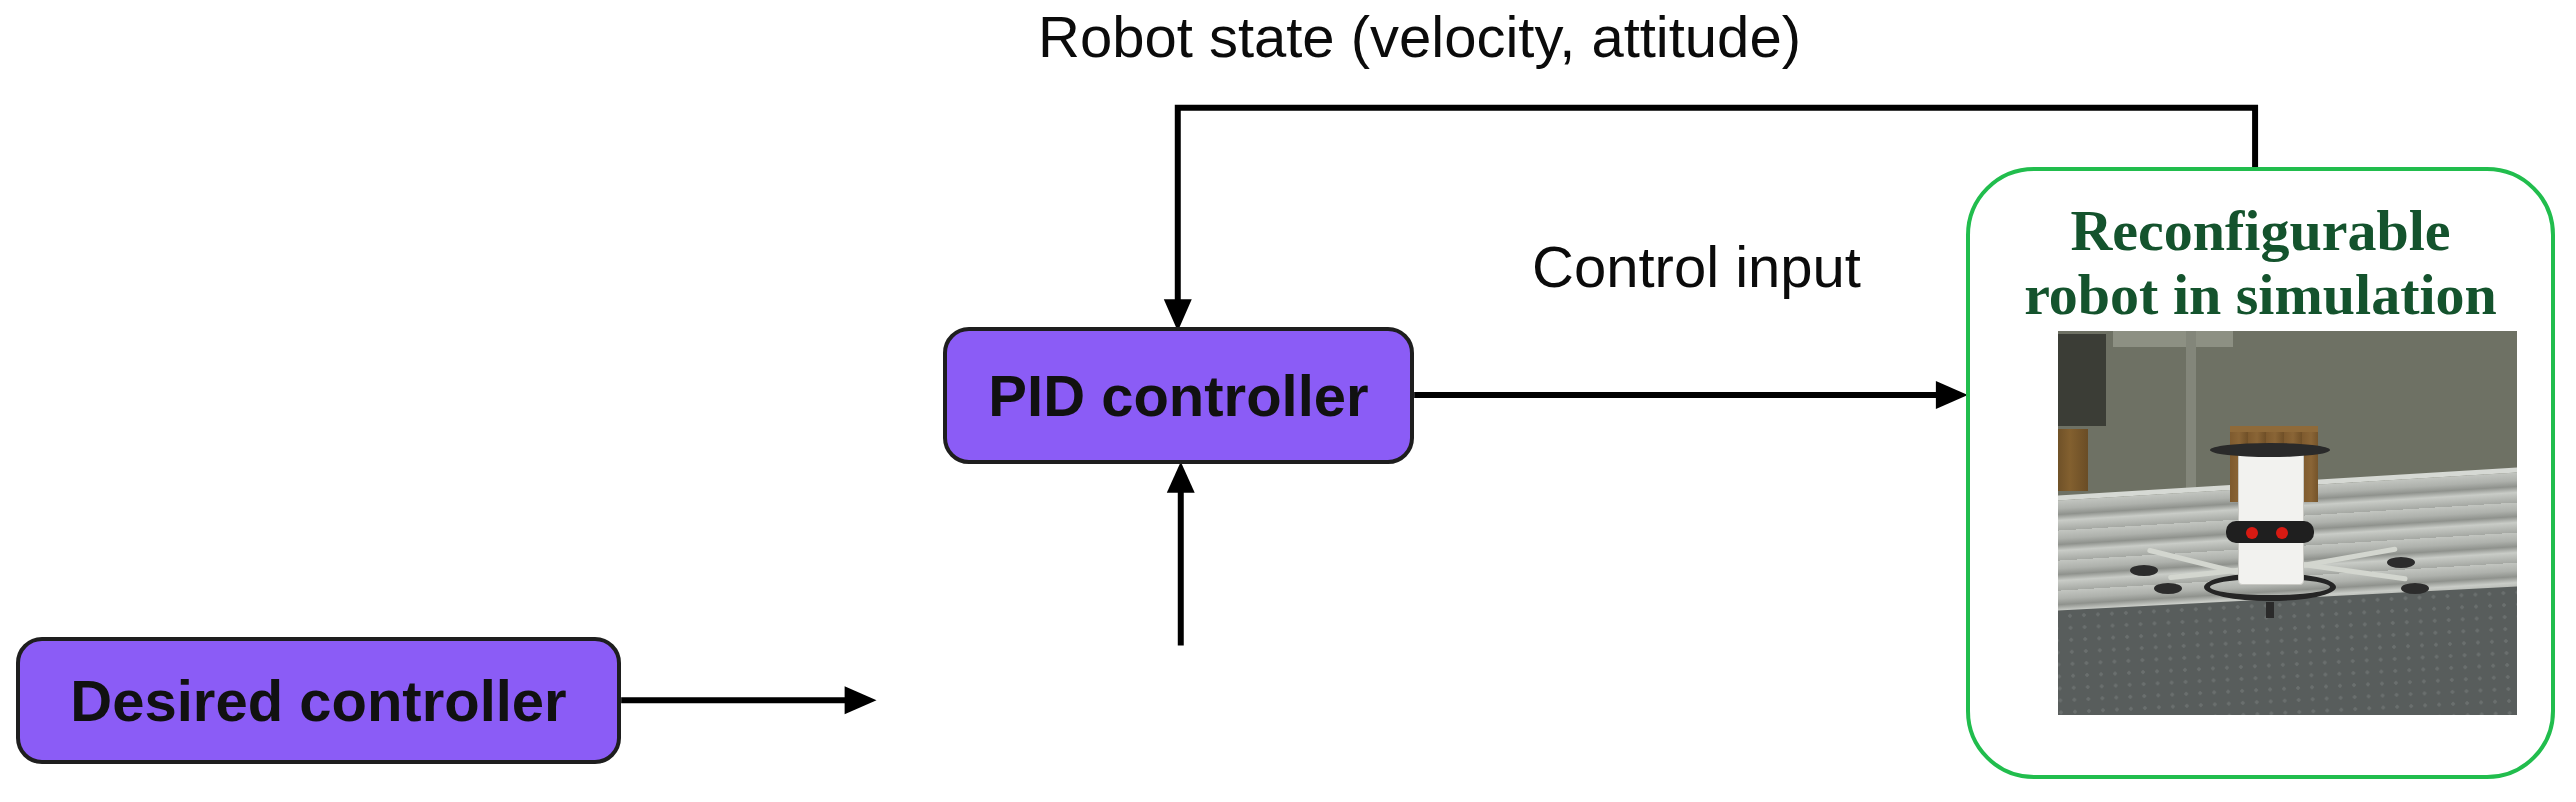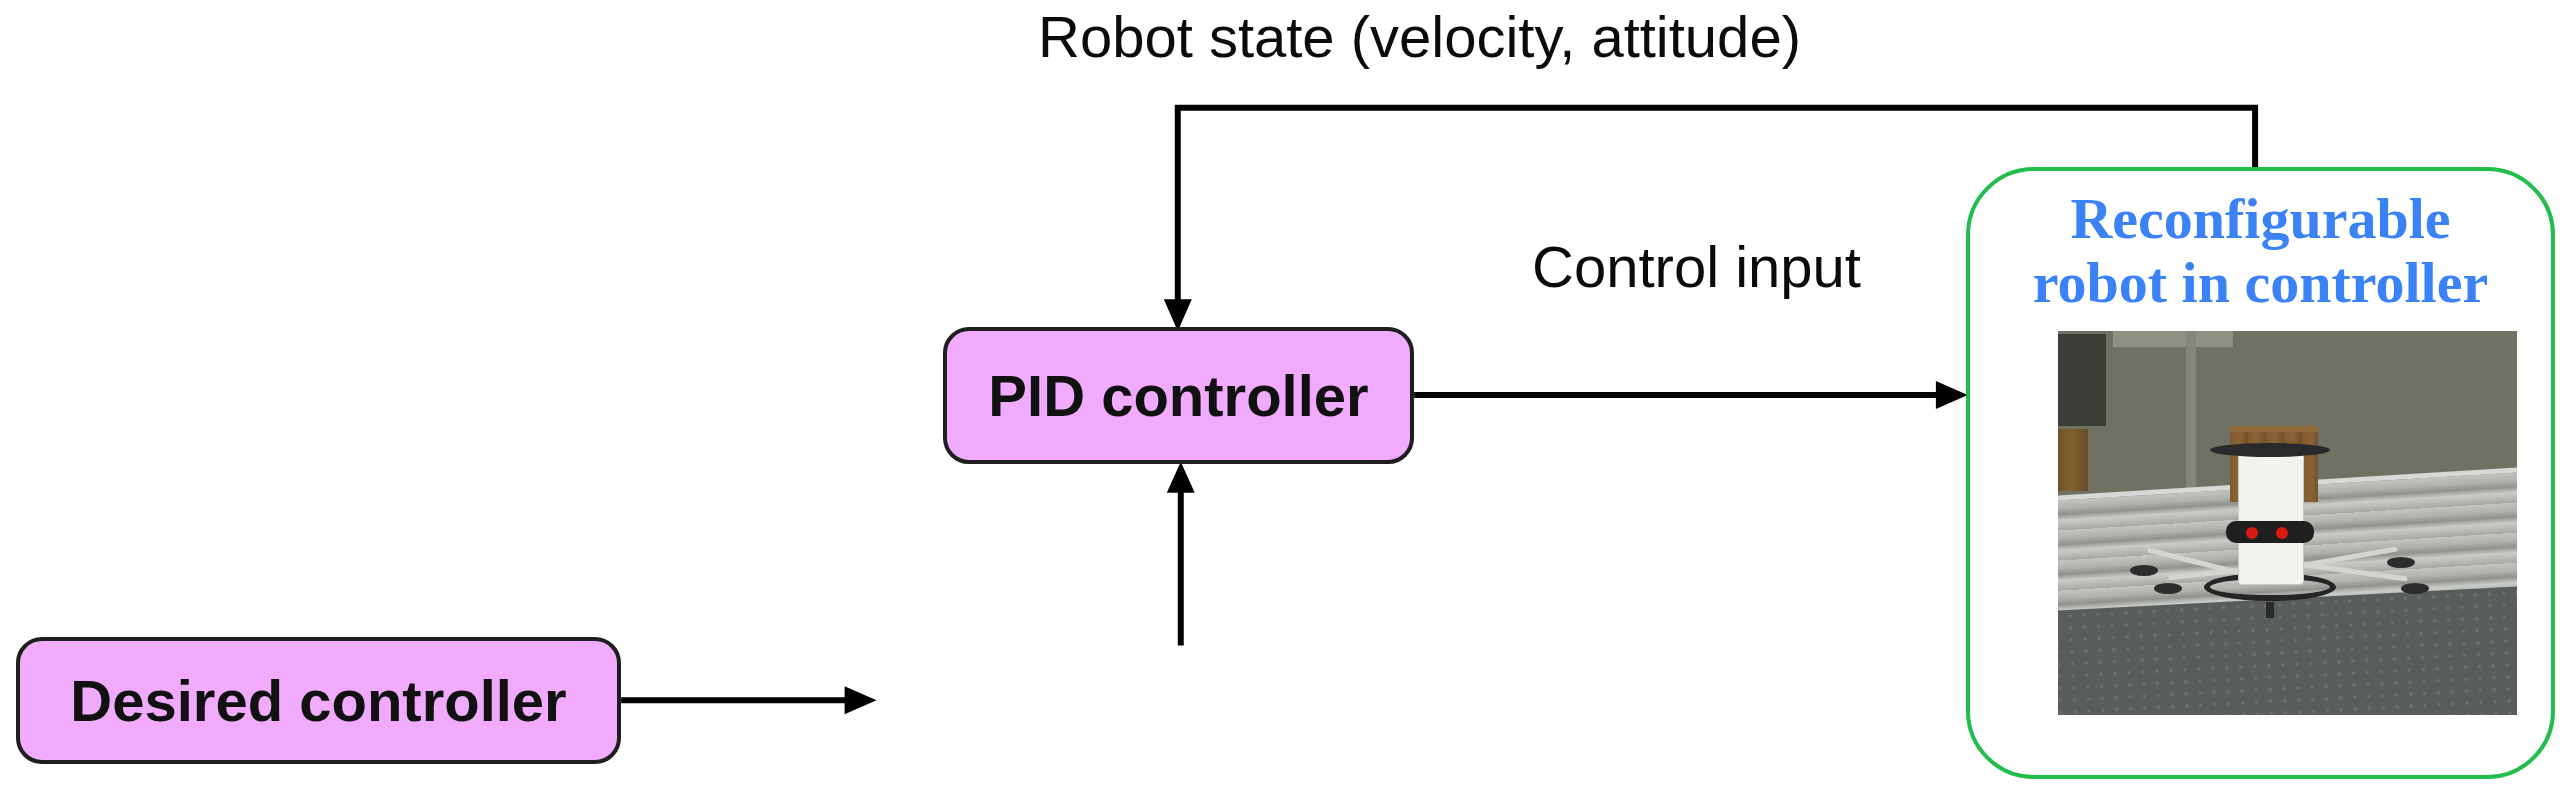--- a/index.html
+++ b/index.html
@@ -13,38 +13,38 @@
   .annotation{
     position:absolute;color:#0b0b0b;font-size:58px;line-height:70px;
     text-align:center;white-space:nowrap;
   }
   .robot-state{left:1038px;top:2px;width:759px;}
   .control-input{left:1437px;top:232px;width:519px;white-space:normal;}
 
   
   .node{
     position:absolute;box-sizing:border-box;
-    background:#f0abfc;border:4px solid #1e1e1e;border-radius:26px;
+    background:#8b5cf6;border:4px solid #1e1e1e;border-radius:26px;
     display:flex;align-items:center;justify-content:center;
     font-weight:bold;font-size:58px;color:#111111;white-space:nowrap;
   }
   .node-desired  {left:16px; top:637px;width:605px;height:127px;}
   .node-reference{left:875px;top:644px;width:611px;height:125px;}
   .node-pid      {left:943px;top:327px;width:471px;height:137px;}
 
   
   .simbox{
     position:absolute;box-sizing:border-box;
     left:1966px;top:167px;width:589px;height:612px;
     background:#ffffff;border:4px solid #21bd4d;border-radius:68px;
   }
   .simtitle{
-    margin-top:16px;text-align:center;
+    margin-top:28px;text-align:center;
     font-family:"Liberation Serif",serif;font-weight:bold;
-    font-size:58px;line-height:64px;color:#3b82f6;
+    font-size:58px;line-height:64px;color:#14532d;
   }
   
   .simscene{
     position:absolute;left:88px;top:160px;width:459px;height:384px;
     overflow:hidden;background:#6e7164;
   }
   .scene-wall{position:absolute;left:0;top:0;width:459px;height:185px;background:#6e7164;}
   .scene-wall-edge{position:absolute;left:128px;top:0;width:10px;height:170px;background:#83867a;}
   .scene-ceiling-notch{position:absolute;left:55px;top:0;width:120px;height:16px;background:#8d9083;}
   .scene-door{position:absolute;left:0;top:3px;width:48px;height:92px;background:#3b3d36;}
@@ -128,21 +128,21 @@
   </div>
 
 
   <div class="node node-pid">
     <span>PID controller</span>
   </div>
 
   <div class="simbox">
     <div class="simtitle">
       <div>Reconfigurable</div>
-      <div>robot in controller</div>
+      <div>robot in simulation</div>
     </div>
 
     <div class="simscene">
       <div class="scene-wall"></div>
       <div class="scene-ceiling-notch"></div>
       <div class="scene-wall-edge"></div>
       <div class="scene-door"></div>
       <div class="scene-crate-small"></div>
       <div class="scene-rails"></div>
       <div class="scene-crate"></div>

